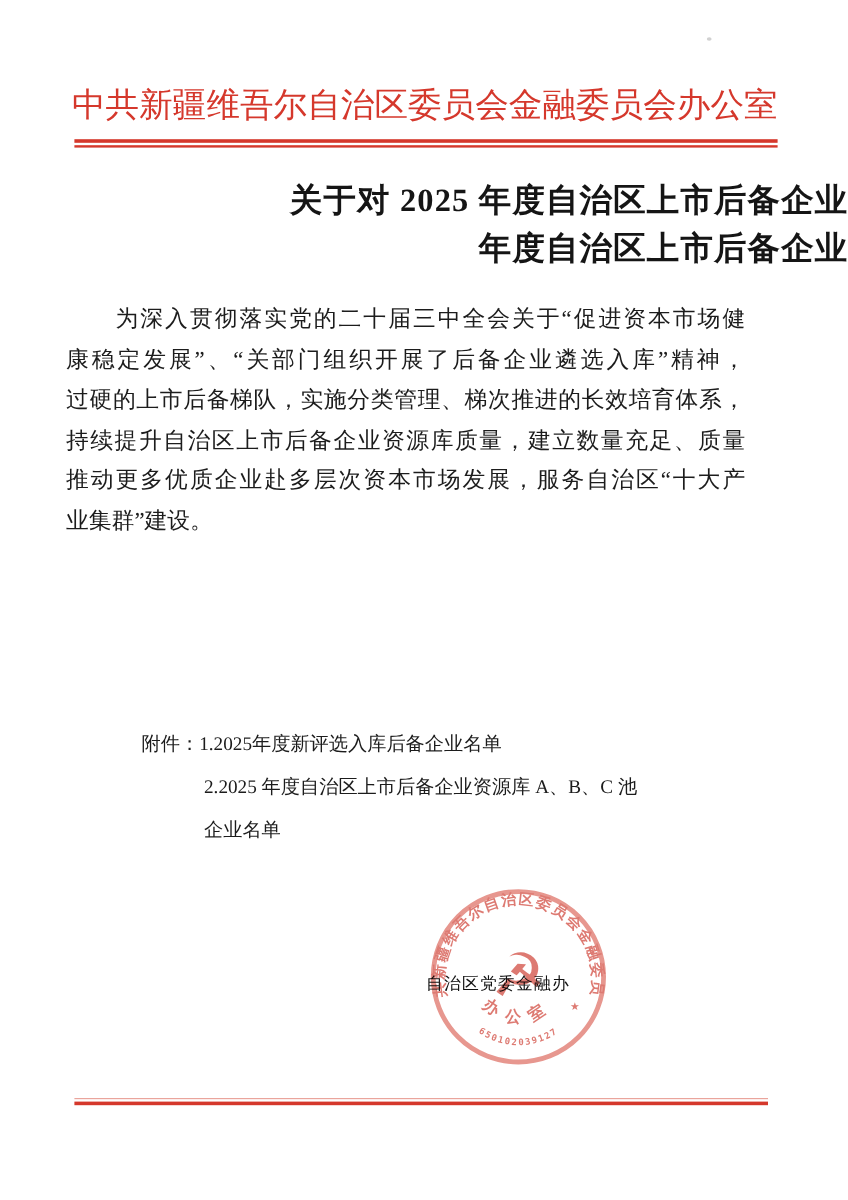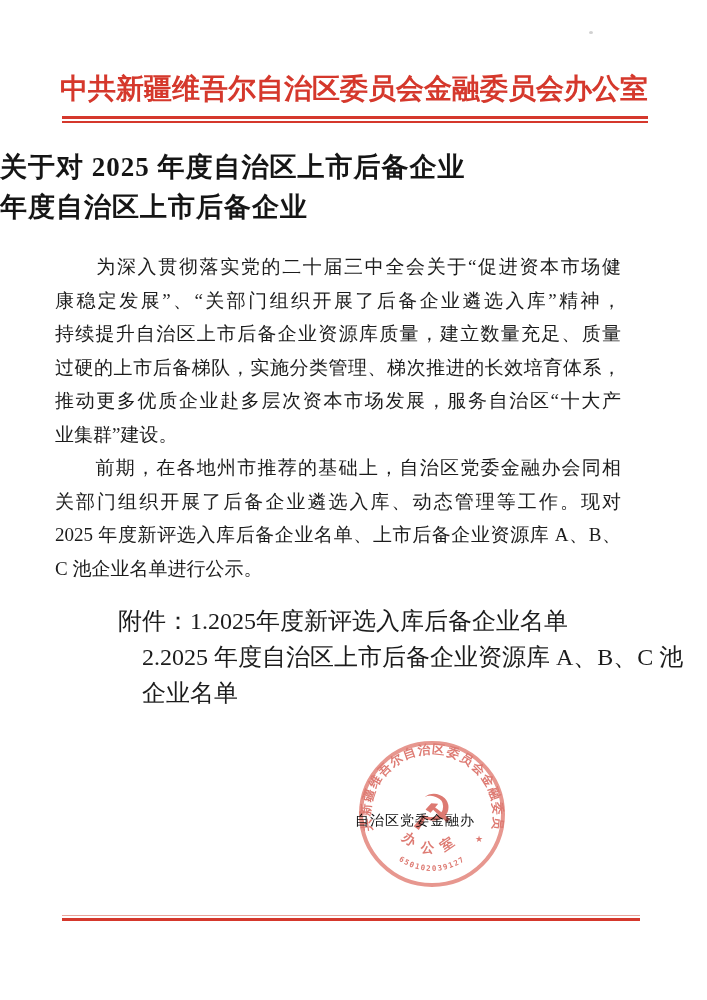--- a/index.html
+++ b/index.html
@@ -12,51 +12,51 @@
   html,body{background:#ffffff;}
   body{font-family:"Liberation Serif","DejaVu Serif",serif;color:var(--text);}
   .page{position:relative;width:707px;height:1000px;background:#ffffff;overflow:hidden;}
 
   
   .speck{position:absolute;left:589px;top:31px;width:4px;height:3px;background:#c6c6c6;border-radius:50%;opacity:.8;}
 
   
   .letterhead{
     position:absolute;top:72px;left:60px;width:587px;
-    font-size:28px;font-weight:bold;color:var(--accent-red);
+    font-size:28px;font-weight:normal;color:var(--accent-red);
     white-space:nowrap;text-align:justify;text-align-last:justify;
     letter-spacing:0;line-height:34px;overflow:visible;
   }
   .rule-top{position:absolute;top:116px;left:62px;width:586px;}
   .rule-top .thick{height:3px;background:var(--accent-red);}
   .rule-top .thin{height:1.5px;background:var(--accent-red);margin-top:2px;}
 
   
-  .doc-title{position:absolute;top:147px;left:0;width:707px;text-align:left;}
+  .doc-title{position:absolute;top:147px;left:0;width:707px;text-align:right;}
   .title-line{
     font-size:27px;font-weight:700;line-height:40px;color:#151515;
     white-space:nowrap;letter-spacing:1px;
   }
 
   
   .body-text{position:absolute;top:250px;left:55px;width:566px;}
   .line{
     font-size:19px;line-height:33.5px;color:var(--text);
     white-space:nowrap;overflow:hidden;
     text-align:justify;text-align-last:justify;
   }
   .line.end{text-align-last:left;}
 
   
   .attachment{position:absolute;top:603px;left:118px;width:500px;}
   .att-line{
-    font-size:24px;line-height:36px;color:var(--text);
+    font-size:16px;line-height:36px;color:var(--text);
     white-space:nowrap;text-align:left;text-align-last:left;overflow:visible;
   }
-  .att-line.hang{margin-left:24px;text-align:right;}
+  .att-line.hang{margin-left:52px;text-align:right;}
 
   
   .signature{position:absolute;top:803px;left:355px;}
   .sig-line{font-size:14px;line-height:35px;color:#111;white-space:nowrap;letter-spacing:1px;}
 
   
   .seal{
     position:absolute;left:356px;top:738px;width:152px;height:152px;
     opacity:.78;mix-blend-mode:multiply;pointer-events:none;
   }
@@ -89,30 +89,24 @@
 
   <div class="doc-title">
       <div class="title-line">关于对 2025 年度自治区上市后备企业</div>
       <div class="title-line">年度自治区上市后备企业</div>
     </div>
 
   <div class="body-text">
     <div>
         <div class="line">　　为深入贯彻落实党的二十届三中全会关于“促进资本市场健</div>
         <div class="line">康稳定发展”、“关部门组织开展了后备企业遴选入库”精神，</div>
+        <div class="line">过硬的上市后备梯队，实施分类管理、梯次推进的长效培育体系，</div>
         <div class="line">持续提升自治区上市后备企业资源库质量，建立数量充足、质量</div>
-        <div class="line">过硬的上市后备梯队，实施分类管理、梯次推进的长效培育体系，</div>
         <div class="line">推动更多优质企业赴多层次资本市场发展，服务自治区“十大产</div>
         <div class="line end">业集群”建设。</div>
-      </div>
-    <div>
-        <div class="line">　　前期，在各地州市推荐的基础上，自治区党委金融办会同相</div>
-        <div class="line">关部门组织开展了后备企业遴选入库、动态管理等工作。现对</div>
-        <div class="line">2025 年度新评选入库后备企业名单、上市后备企业资源库 A、B、</div>
-        <div class="line end">C 池企业名单进行公示。</div>
       </div>
   </div>
 
   <div class="attachment">
       <div class="att-line">附件：1.2025年度新评选入库后备企业名单</div>
       <div class="att-line hang">2.2025 年度自治区上市后备企业资源库 A、B、C 池</div>
       <div class="att-line hang">企业名单</div>
     </div>
 
   <div class="signature">

